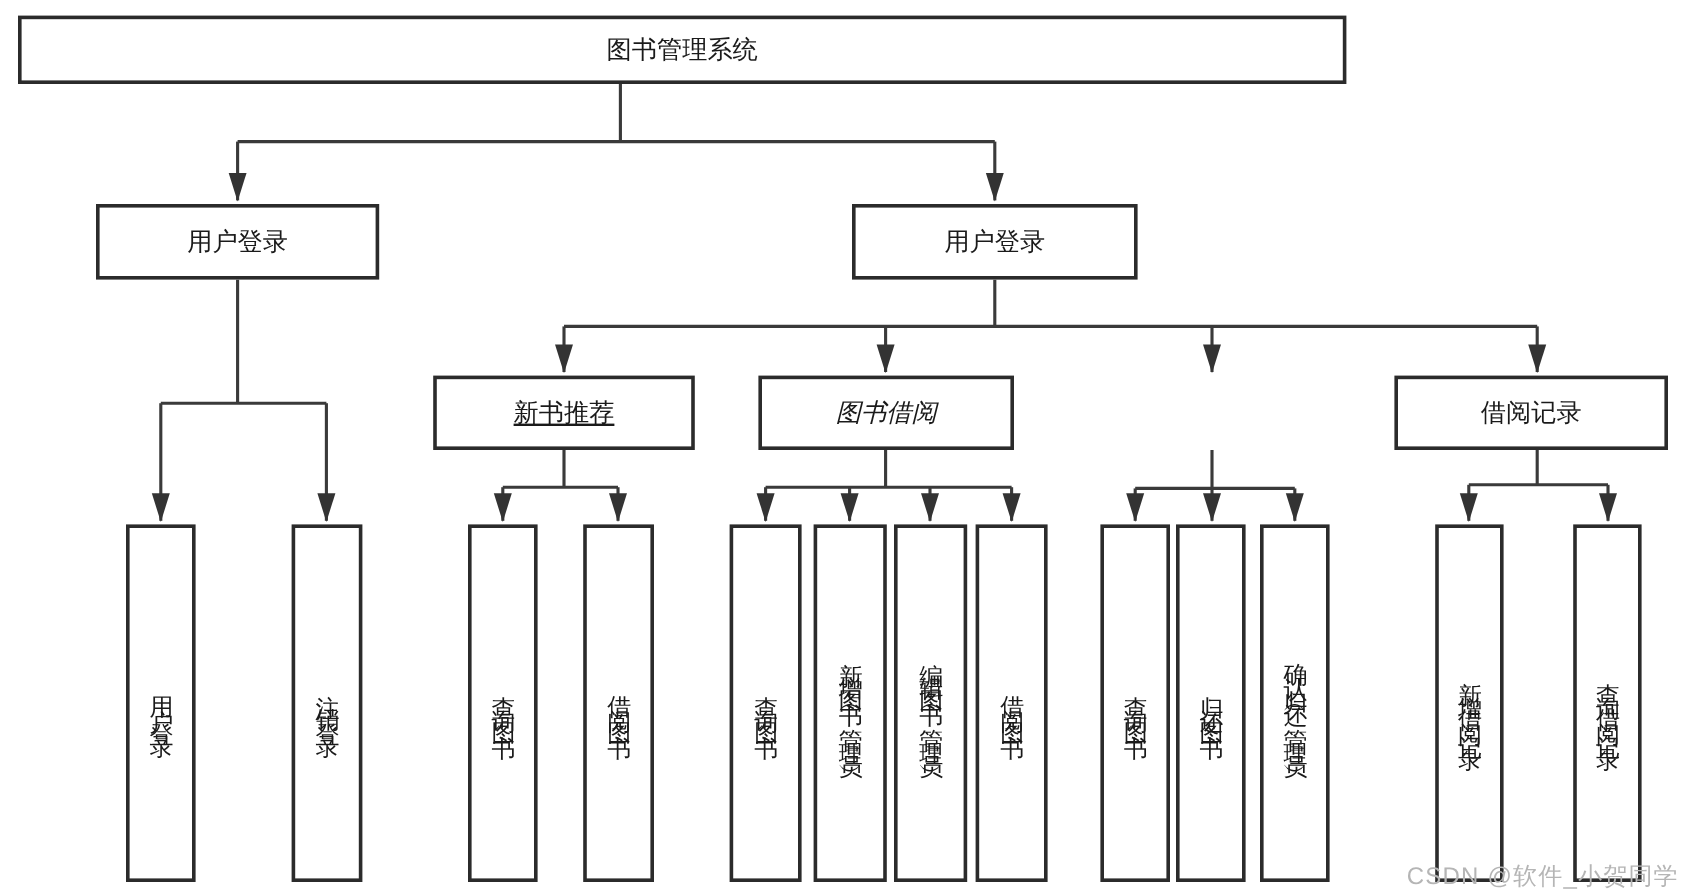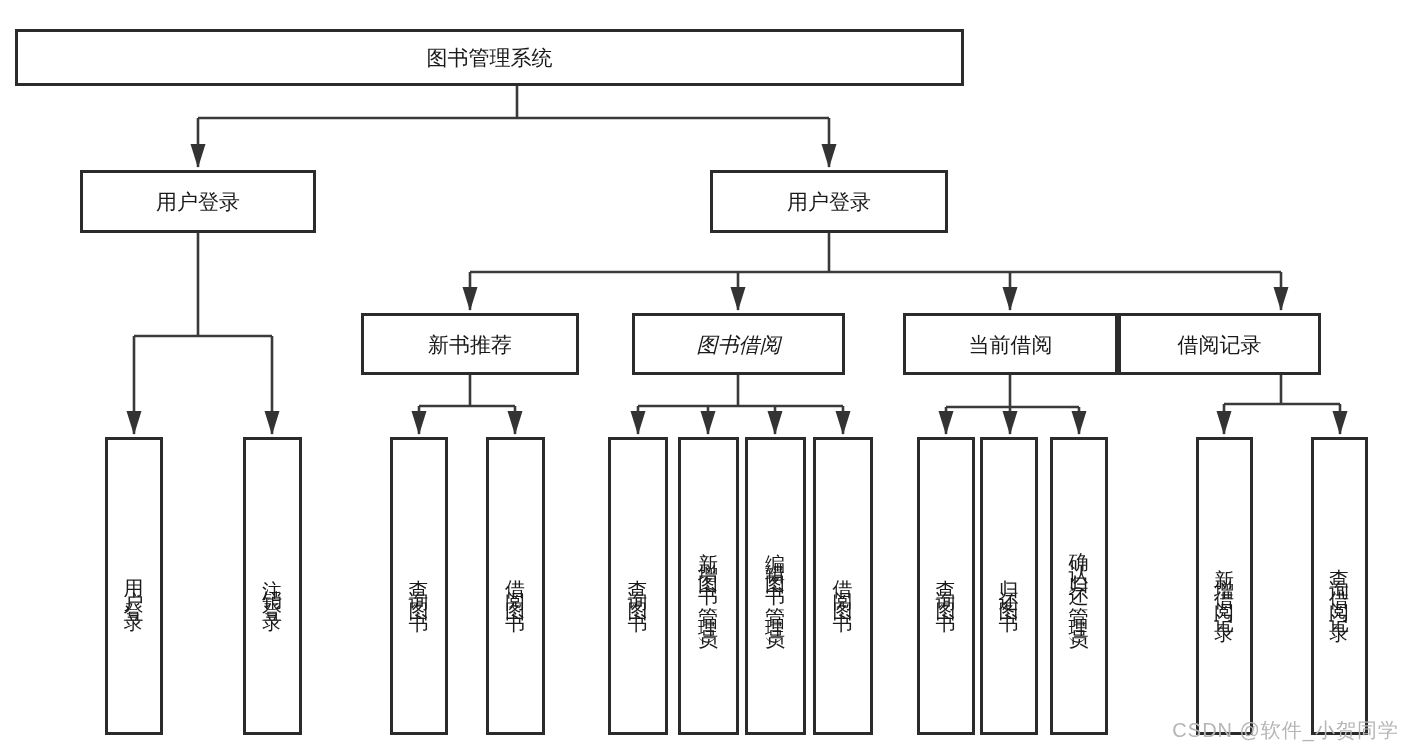--- a/index.html
+++ b/index.html
@@ -87,41 +87,38 @@
       <path d="M775,406 L775,434" marker-end="url(#arw)"></path>
       <path d="M843,406 L843,434" marker-end="url(#arw)"></path>
       <path d="M946,407 L946,434" marker-end="url(#arw)"></path>
       <path d="M1010,407 L1010,434" marker-end="url(#arw)"></path>
       <path d="M1079,407 L1079,434" marker-end="url(#arw)"></path>
       <path d="M1224,404 L1224,434" marker-end="url(#arw)"></path>
       <path d="M1340,404 L1340,434" marker-end="url(#arw)"></path>
     </g>
   </svg>
 
-  <div class="node" style="left:15px; top:13px; width:949px; height:57px;margin-top:16px;">
+  <div class="node" style="left:15px; top:13px; width:1107px; height:57px;">
     <span>图书管理系统</span>
   </div>
 
   <div class="node" style="left:80px; top:170px; width:236px; height:63px;">
     <span>用户登录</span>
   </div>
   <div class="node" style="left:710px; top:170px; width:238px; height:63px;">
     <span>用户登录</span>
   </div>
 
-  <div class="node" style="left:361px; top:313px; width:218px; height:62px;">
+  <div class="node" style="left:361px; top:313px; width:218px; height:62px;text-decoration:underline;">
     <span>新书推荐</span>
   </div>
   <div class="node" style="left:632px; top:313px; width:213px; height:62px;font-style:italic;">
     <span>图书借阅</span>
   </div>
-  <div class="node" style="left:903px; top:313px; width:215px; height:62px;">
-    <span>当前借阅</span>
-  </div>
-  <div class="node" style="left:1118px; top:313px; width:203px; height:62px;">
+  <div class="node" style="left:1162px; top:313px; width:228px; height:62px;">
     <span>借阅记录</span>
   </div>
 
   <div class="node v" style="left:105px; top:437px; width:58px; height:298px;">
     <span>用户登录</span>
   </div>
   <div class="node v" style="left:243px; top:437px; width:59px; height:298px;">
     <span>注销登录</span>
   </div>
 

